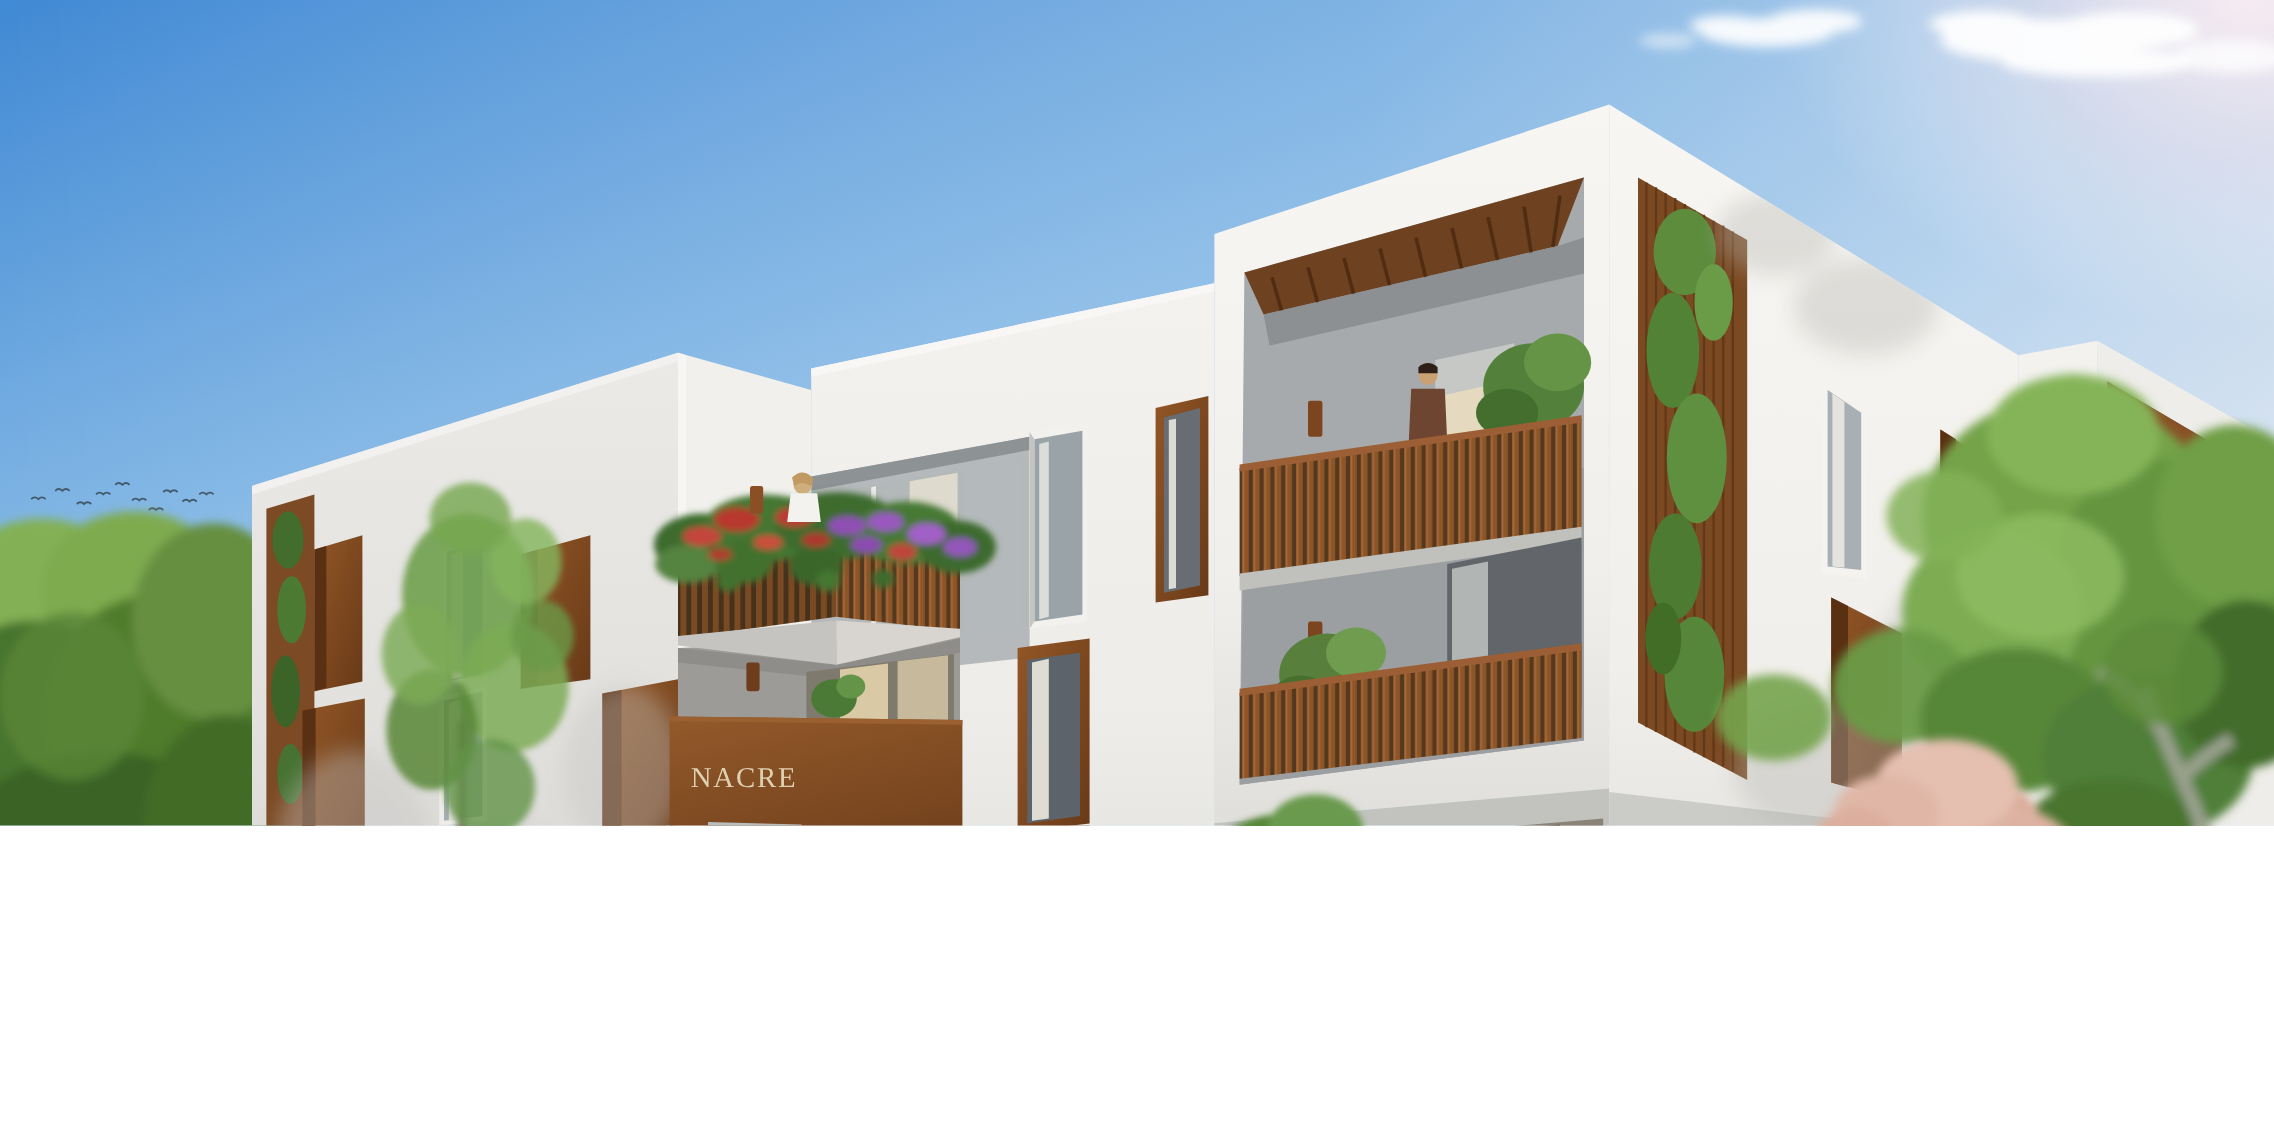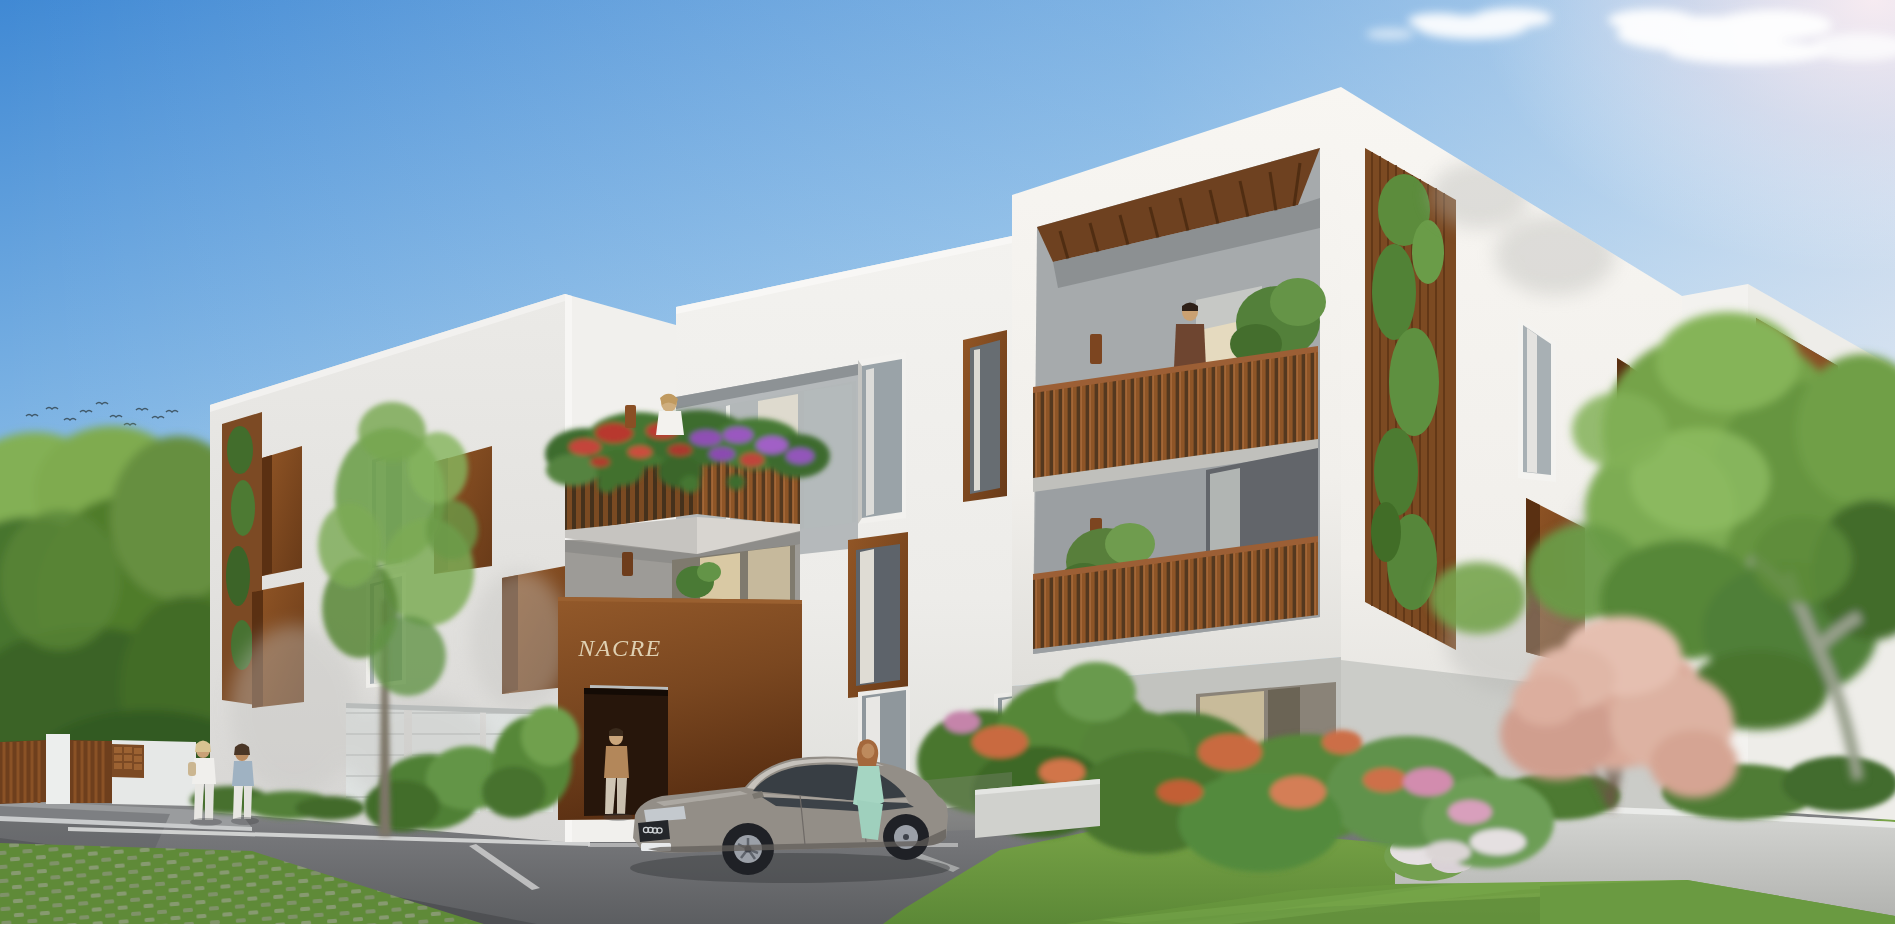--- a/index.html
+++ b/index.html
@@ -1,16 +1,16 @@
 <!DOCTYPE html>
 <html><head>
 <meta charset="utf-8">
 <style>
   html,body{margin:0;padding:0;background:#fff;font-family:"Liberation Sans",sans-serif;}
-  #scene{width:1895px;height:924px;overflow:hidden;position:relative;font-style:italic;}
+  #scene{width:1895px;height:688px;overflow:hidden;position:relative;}
   svg{display:block;}
 </style>
 </head>
 <body>
 <div id="scene">
 <svg width="1895" height="948" viewBox="0 0 1895 948" xmlns="http://www.w3.org/2000/svg">
 <defs>
   <linearGradient id="skyG" x1="0" y1="0" x2="0.3" y2="1">
     <stop offset="0" stop-color="#4089d4"></stop>
     <stop offset="0.42" stop-color="#7eb4e4"></stop>

